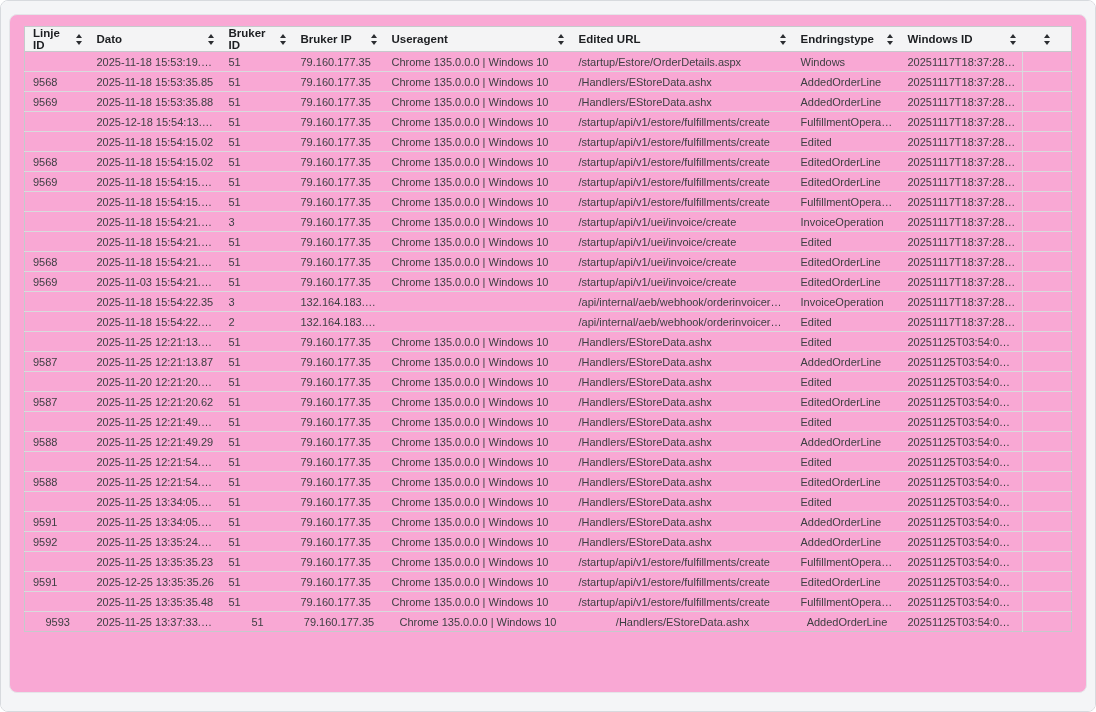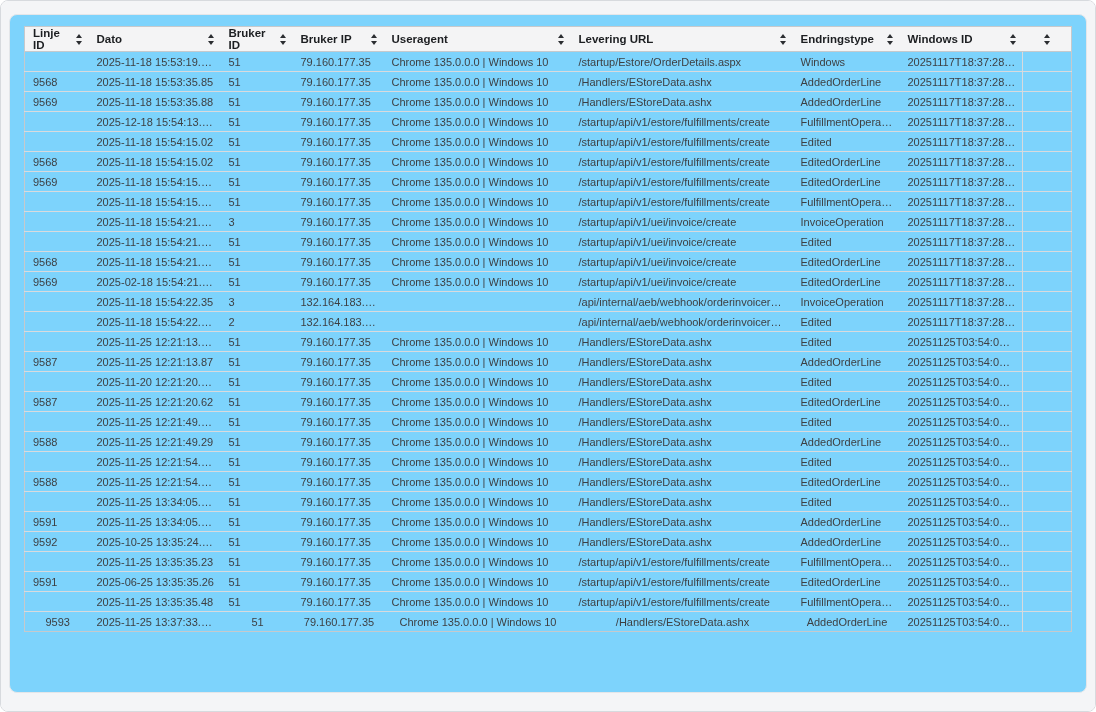--- a/index.html
+++ b/index.html
@@ -25,21 +25,21 @@
     border-bottom: 3px solid transparent;
     margin-bottom: -1px;
   }
   .tab.active { border-bottom-color: #2a6ae9; }
   
   .content {
     flex: 1 1 auto; background: #f4f5f7;
     padding: 13px 8px 18px 8px;
   }
   .card {
-    background: #7dd3fc; border: 1px solid #e4e6e9; border-radius: 8px;
+    background: #f9a8d4; border: 1px solid #e4e6e9; border-radius: 8px;
     padding: 11px 14px 8px 14px; height: 100%;
   }
   
   table {
     width: 100%; border-collapse: collapse; table-layout: fixed;
     border: 1px solid #c6c9cc;
     font-size: 11px; color: #3d3f42;
   }
   thead th {
     background: #f4f4f5; height: 22px;
@@ -116,21 +116,21 @@
                 </div>
             </th>
             <th>
               <div class="th-inner">
                   <span>Useragent</span>
                   <span class="sort-icon"></span>
                 </div>
             </th>
             <th>
               <div class="th-inner">
-                  <span>Levering URL</span>
+                  <span>Edited URL</span>
                   <span class="sort-icon"></span>
                 </div>
             </th>
             <th>
               <div class="th-inner">
                   <span>Endringstype</span>
                   <span class="sort-icon"></span>
                 </div>
             </th>
             <th>
@@ -263,21 +263,21 @@
     <td>51</td>
     <td>79.160.177.35</td>
     <td>Chrome 135.0.0.0 | Windows 10</td>
     <td>/startup/api/v1/uei/invoice/create</td>
     <td>EditedOrderLine</td>
     <td>20251117T18:37:28_15139</td>
     <td class="col-last"></td>
   </tr>
             <tr>
     <td>9569</td>
-    <td>2025-02-18 15:54:21.193</td>
+    <td>2025-11-03 15:54:21.193</td>
     <td>51</td>
     <td>79.160.177.35</td>
     <td>Chrome 135.0.0.0 | Windows 10</td>
     <td>/startup/api/v1/uei/invoice/create</td>
     <td>EditedOrderLine</td>
     <td>20251117T18:37:28_15139</td>
     <td class="col-last"></td>
   </tr>
             <tr>
     <td></td>
@@ -406,21 +406,21 @@
     <td>51</td>
     <td>79.160.177.35</td>
     <td>Chrome 135.0.0.0 | Windows 10</td>
     <td>/Handlers/EStoreData.ashx</td>
     <td>AddedOrderLine</td>
     <td>20251125T03:54:03_8454</td>
     <td class="col-last"></td>
   </tr>
             <tr>
     <td>9592</td>
-    <td>2025-10-25 13:35:24.933</td>
+    <td>2025-11-25 13:35:24.933</td>
     <td>51</td>
     <td>79.160.177.35</td>
     <td>Chrome 135.0.0.0 | Windows 10</td>
     <td>/Handlers/EStoreData.ashx</td>
     <td>AddedOrderLine</td>
     <td>20251125T03:54:03_8606</td>
     <td class="col-last"></td>
   </tr>
             <tr>
     <td></td>
@@ -428,21 +428,21 @@
     <td>51</td>
     <td>79.160.177.35</td>
     <td>Chrome 135.0.0.0 | Windows 10</td>
     <td>/startup/api/v1/estore/fulfillments/create</td>
     <td>FulfillmentOperation</td>
     <td>20251125T03:54:03_8730</td>
     <td class="col-last"></td>
   </tr>
             <tr>
     <td>9591</td>
-    <td>2025-06-25 13:35:35.26</td>
+    <td>2025-12-25 13:35:35.26</td>
     <td>51</td>
     <td>79.160.177.35</td>
     <td>Chrome 135.0.0.0 | Windows 10</td>
     <td>/startup/api/v1/estore/fulfillments/create</td>
     <td>EditedOrderLine</td>
     <td>20251125T03:54:03_8730</td>
     <td class="col-last"></td>
   </tr>
             <tr>
     <td></td>

